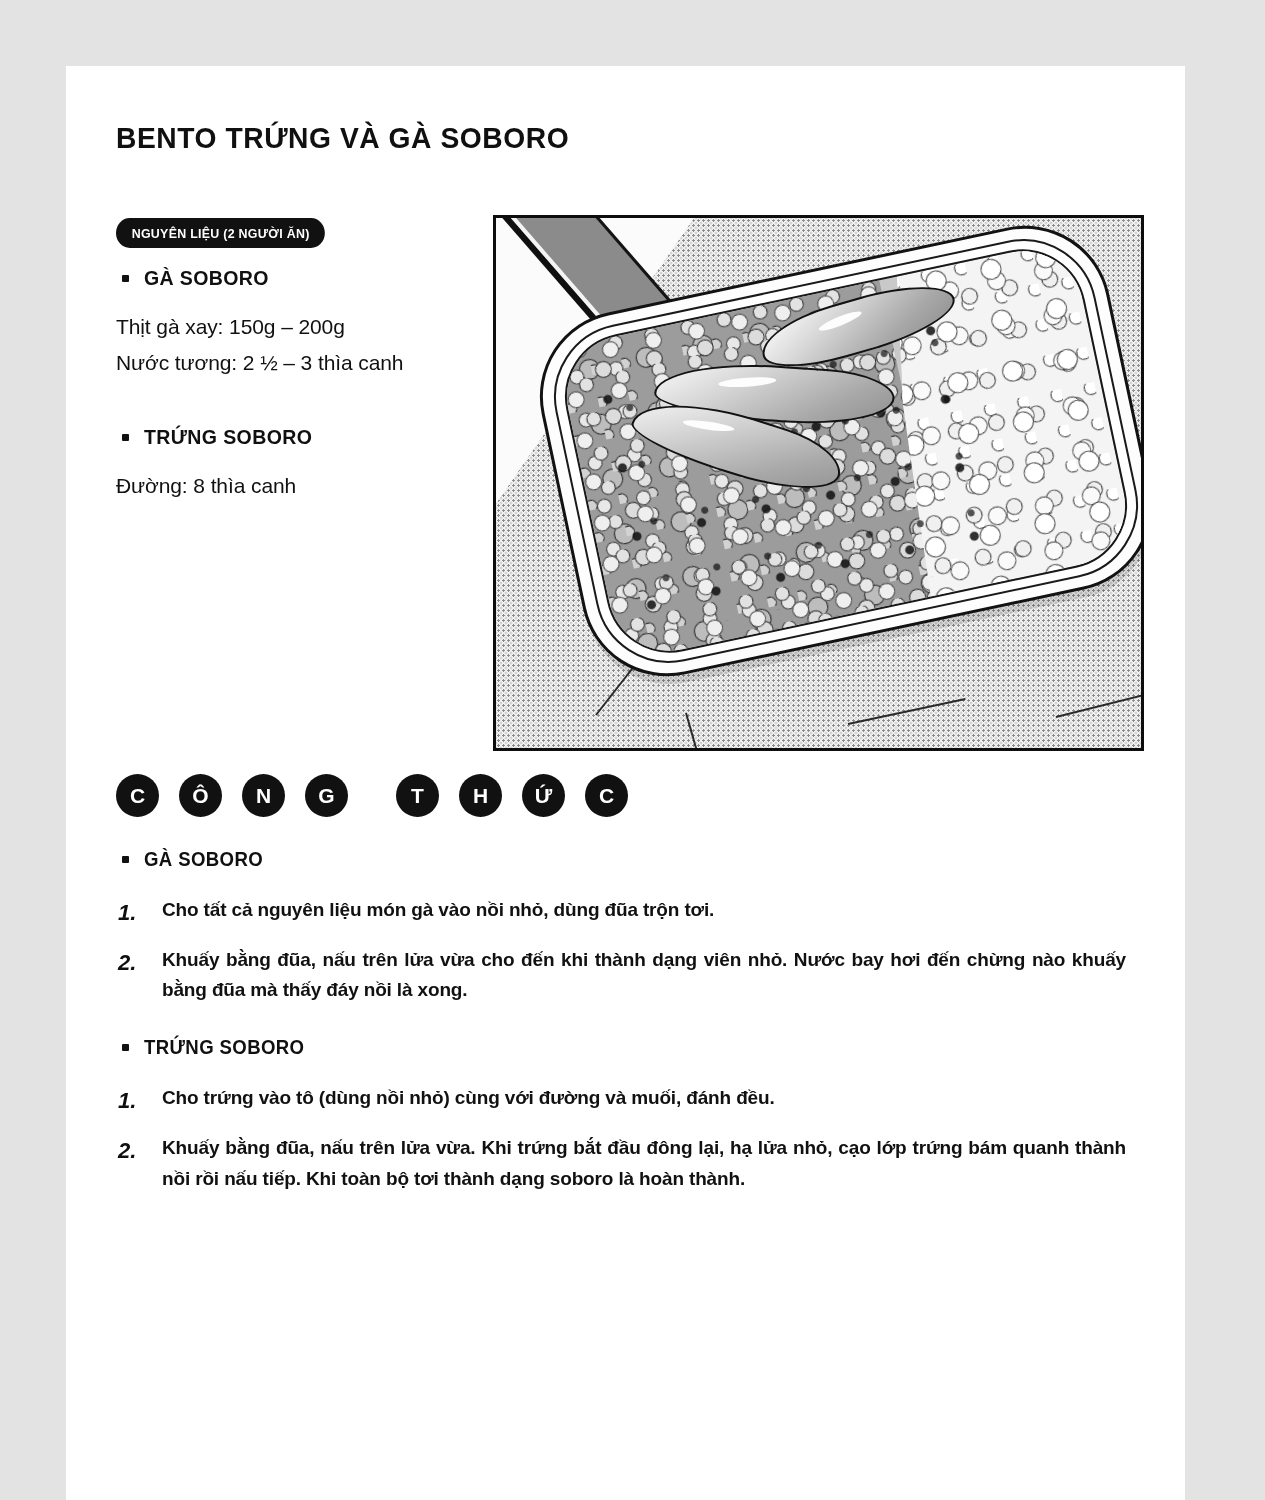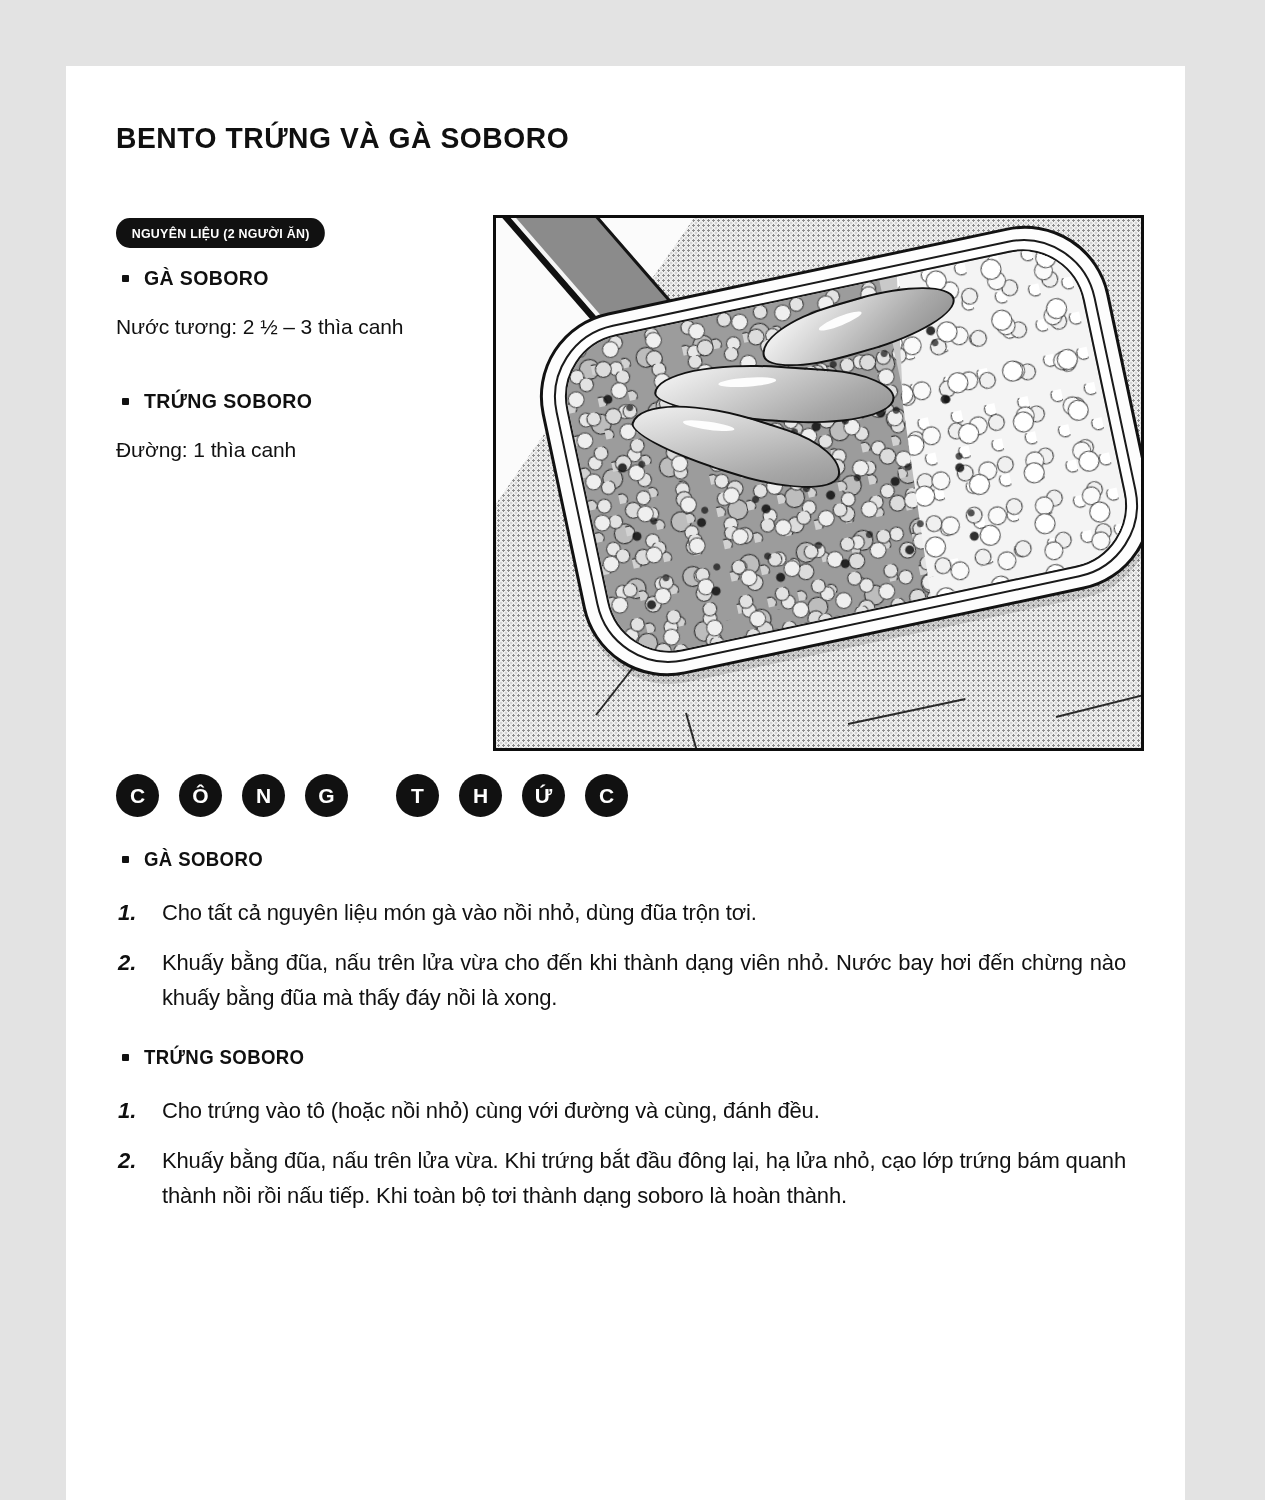--- a/index.html
+++ b/index.html
@@ -329,22 +329,22 @@
     width: 44px;
     font-size: 22px;
     font-weight: 800;
     font-style: italic;
     color: #0f0f0f;
     line-height: 1.62;
     padding-left: 2px;
   }
   .step-text {
     flex: 1 1 auto;
-    font-size: 22px;
-    font-weight: 400;
+    font-size: 19px;
+    font-weight: 700;
     color: #111;
     line-height: 1.62;
     letter-spacing: -0.15px;
     text-align: justify;
   }
   .step-text.nojust { text-align: left; }
   .steps-group-2 { margin-top: 30px; }
 </style>
 </head>
 <body>
@@ -355,29 +355,30 @@
 
   <div class="ingredients-badge">NGUYÊN LIỆU (2 NGƯỜI ĂN)</div>
 
   <div class="ing-col">
 
     <div class="ing-group">
       <div class="sub-head">
         <span class="bullet"></span>
         <span class="label">GÀ SOBORO</span>
       </div>
+      <div class="ing-line">Thịt gà xay: 150g – 200g</div>
       <div class="ing-line">Nước tương: 2 ½ – 3 thìa canh</div>
     </div>
 
     <div class="ing-group ing-group-2">
       <div class="sub-head">
         <span class="bullet"></span>
         <span class="label">TRỨNG SOBORO</span>
       </div>
-      <div class="ing-line">Đường: 1 thìa canh</div>
+      <div class="ing-line">Đường: 8 thìa canh</div>
     </div>
 
   </div>
 
   <div class="illo-frame">
     <div class="illo">
       <div class="illo-wedge"></div>
       <div class="lid-edge"></div>
       <div class="lid"></div>
 
@@ -437,21 +438,21 @@
       </div>
     </div>
 
     <div class="steps-group steps-group-2">
       <div class="step-head">
         <span class="bullet"></span>
         <span class="label">TRỨNG SOBORO</span>
       </div>
       <div class="step-row">
         <div class="step-num">1.</div>
-        <div class="step-text nojust">Cho trứng vào tô (hoặc nồi nhỏ) cùng với đường và cùng, đánh đều.</div>
+        <div class="step-text nojust">Cho trứng vào tô (dùng nồi nhỏ) cùng với đường và muối, đánh đều.</div>
       </div>
       <div class="step-row">
         <div class="step-num">2.</div>
         <div class="step-text">Khuấy bằng đũa, nấu trên lửa vừa. Khi trứng bắt đầu đông lại, hạ lửa nhỏ, cạo lớp trứng bám quanh thành nồi rồi nấu tiếp. Khi toàn bộ tơi thành dạng soboro là hoàn thành.</div>
       </div>
     </div>
 
   </div>
 
 </div>

